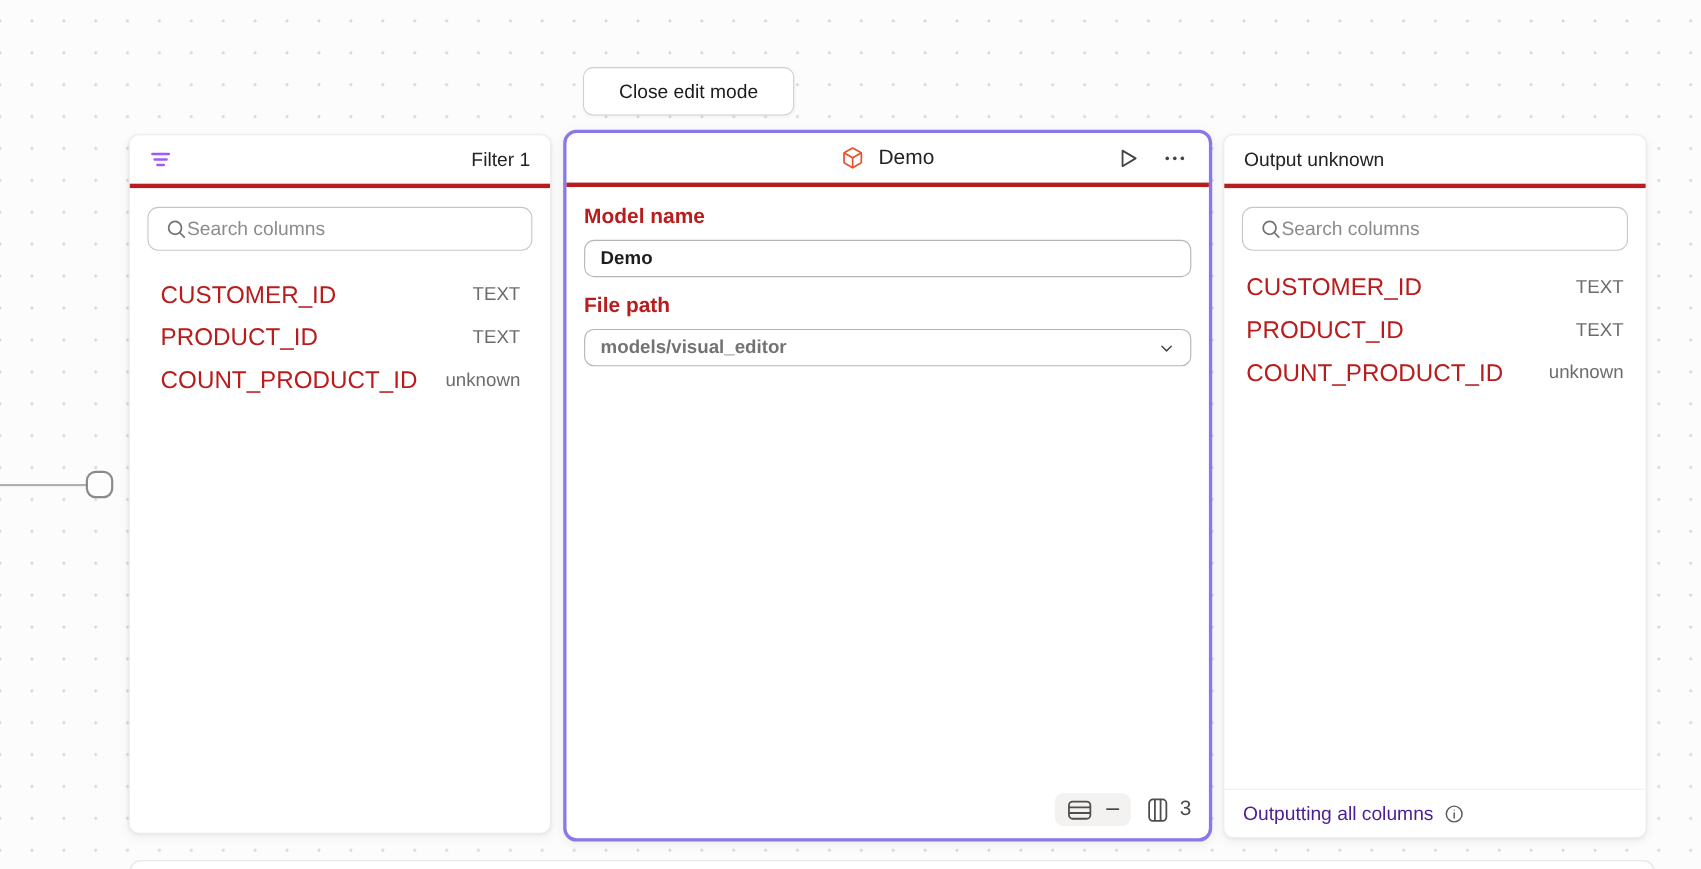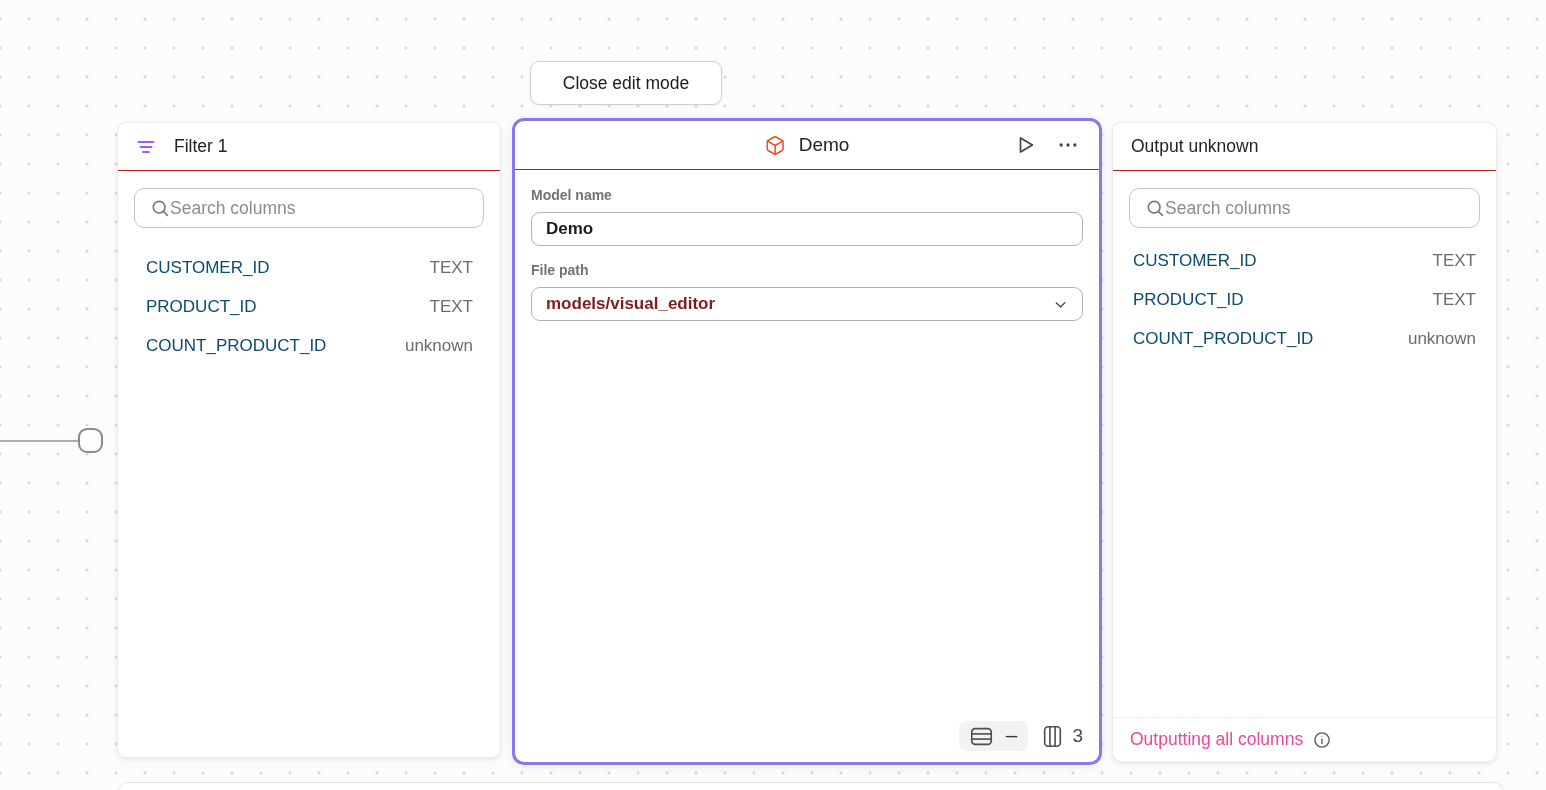--- a/index.html
+++ b/index.html
@@ -20,21 +20,22 @@
     background: #ffffff;
     border: 1px solid #ececea;
     border-radius: 9px;
     box-shadow: 0 1px 3px rgba(0,0,0,0.05), 0 3px 10px rgba(0,0,0,0.05);
   }
   .panel-header {
     height: 48px;
     display: flex;
     align-items: center;
     padding: 0 18px;
-    border-bottom: 1px solid #b91c1c;
+    border-bottom: 4px solid #b91c1c;
+    justify-content: space-between;
   }
   .panel-title { font-size: 17.5px; color: #242222; }
 
   
   .search-box {
     margin: 17px 16px 0 16px;
     height: 40px;
     border: 1.5px solid #c9c6c6;
     border-radius: 10px;
     display: flex;
@@ -56,21 +57,21 @@
   .col-list { margin-top: 20px; }
   .col-row {
     height: 39px;
     display: flex;
     align-items: center;
     justify-content: space-between;
   }
   .left-list .col-row { padding: 0 27px 0 28px; }
   .right-list { margin-top: 13px; }
   .right-list .col-row { padding: 0 20px 0 20px; }
-  .col-name { font-size: 17px; color: #0c4a6e; }
+  .col-name { font-size: 22px; color: #b91c1c; }
   .col-type { font-size: 17px; color: #6f6b6b; }
 
   
   #filter-panel { left: 117px; top: 122px; width: 384px; height: 636px; }
   #filter-panel .panel-title { margin-left: 18px; }
 
   
   #model-panel {
     left: 512px; top: 118px; width: 590px; height: 647px;
     border: 3px solid #8878e8;
@@ -84,39 +85,39 @@
     display: flex; align-items: center; gap: 13px;
   }
   #model-panel .panel-title { font-size: 19px; }
   .header-actions {
     position: absolute; right: 20px; top: 0; height: 100%;
     display: flex; align-items: center; gap: 20px;
   }
   .icon-btn { display: flex; align-items: center; justify-content: center; cursor: pointer; background: none; border: none; }
 
   .model-body { padding: 17px 16px 0 16px; }
-  .field-label { font-size: 14px; font-weight: 600; color: #737373; margin-bottom: 9px; }
+  .field-label { font-size: 19px; font-weight: 600; color: #b91c1c; margin-bottom: 9px; }
   .text-input {
     width: 100%; height: 34px;
     border: 1.5px solid #b6b3b3;
     border-radius: 9px;
     padding: 0 14px;
     font-family: "Liberation Sans", sans-serif;
     font-size: 17px; font-weight: 600; color: #1e1c1c;
     outline: none;
     background: #fff;
   }
   .field-label.second { margin-top: 16px; }
   .select-input {
     width: 100%; height: 34px;
     border: 1.5px solid #b6b3b3;
     border-radius: 9px;
     padding: 0 13px 0 14px;
     display: flex; align-items: center; justify-content: space-between;
-    font-size: 17px; font-weight: 600; color: #7f1d1d;
+    font-size: 17px; font-weight: 600; color: #737373;
     background: #fff; cursor: pointer;
   }
 
   .model-footer {
     position: absolute; right: 16px; bottom: 11px;
     display: flex; align-items: center; gap: 14px;
   }
   .rows-pill {
     background: #f3f2f1;
     border-radius: 8px;
@@ -131,21 +132,21 @@
 
   
   #output-panel { left: 1112px; top: 122px; width: 385px; height: 640px; }
   #output-panel .panel-footer {
     position: absolute; left: 0; right: 0; bottom: 0;
     height: 44px;
     border-top: 1px solid #efeeec;
     display: flex; align-items: center;
     padding: 0 17px;
     gap: 9px;
-    font-size: 17.5px; color: #ec4899;
+    font-size: 17.5px; color: #4c1d95;
   }
 
   
   #close-edit-btn {
     position: absolute; left: 530px; top: 61px;
     width: 192px; height: 44px;
     background: #fff;
     border: 1px solid #d2d0cf;
     border-radius: 9px;
     font-family: "Liberation Sans", sans-serif;

